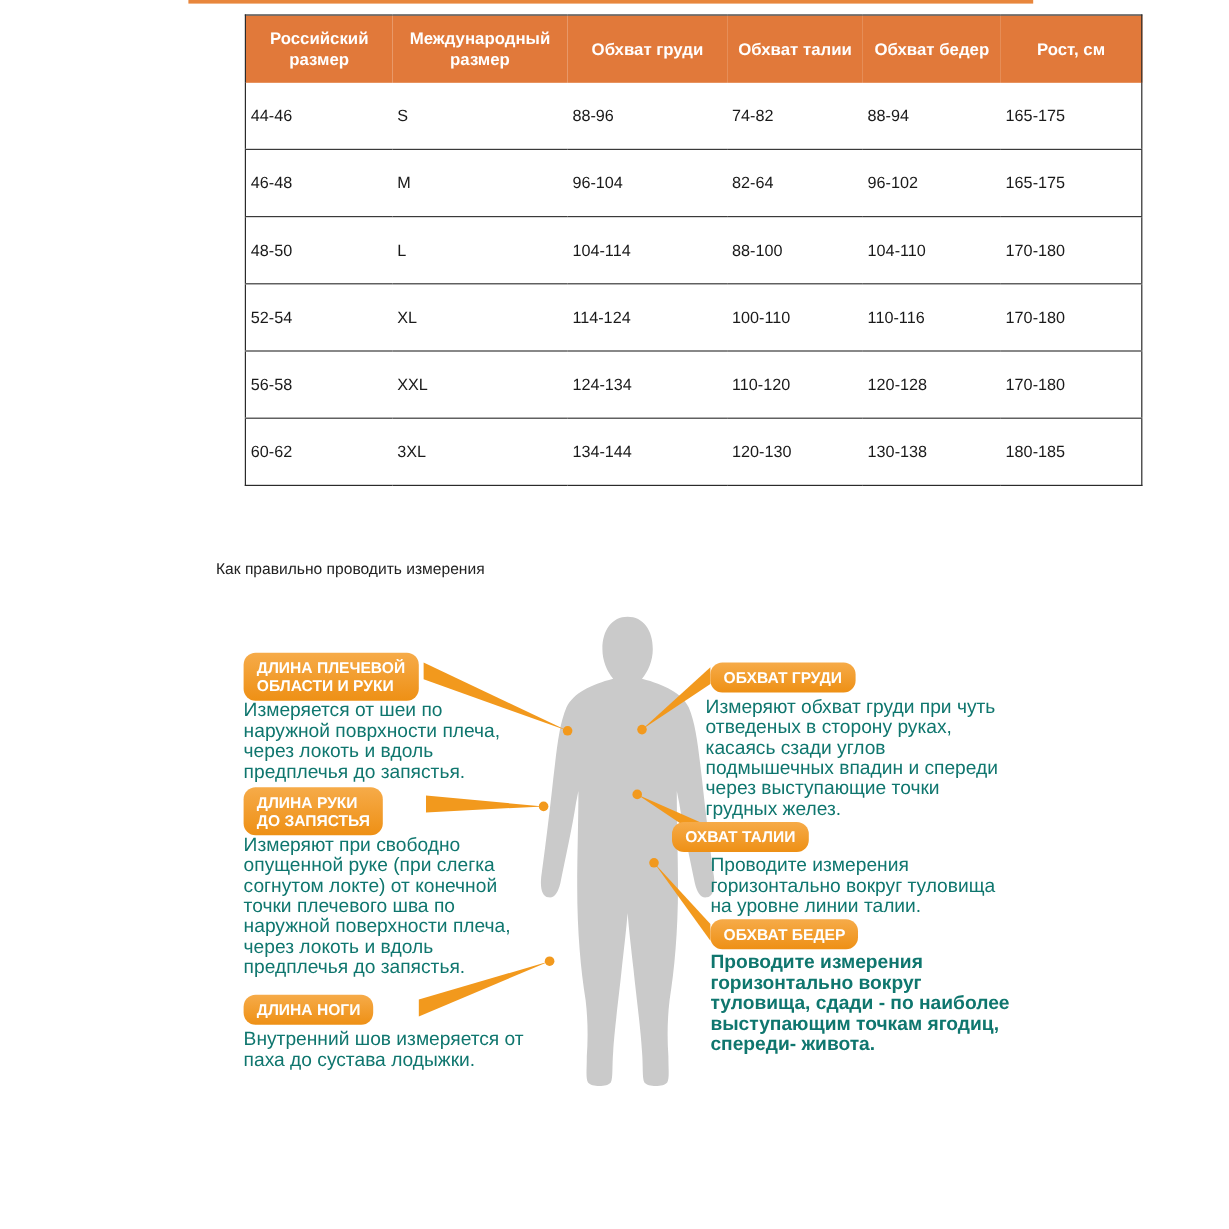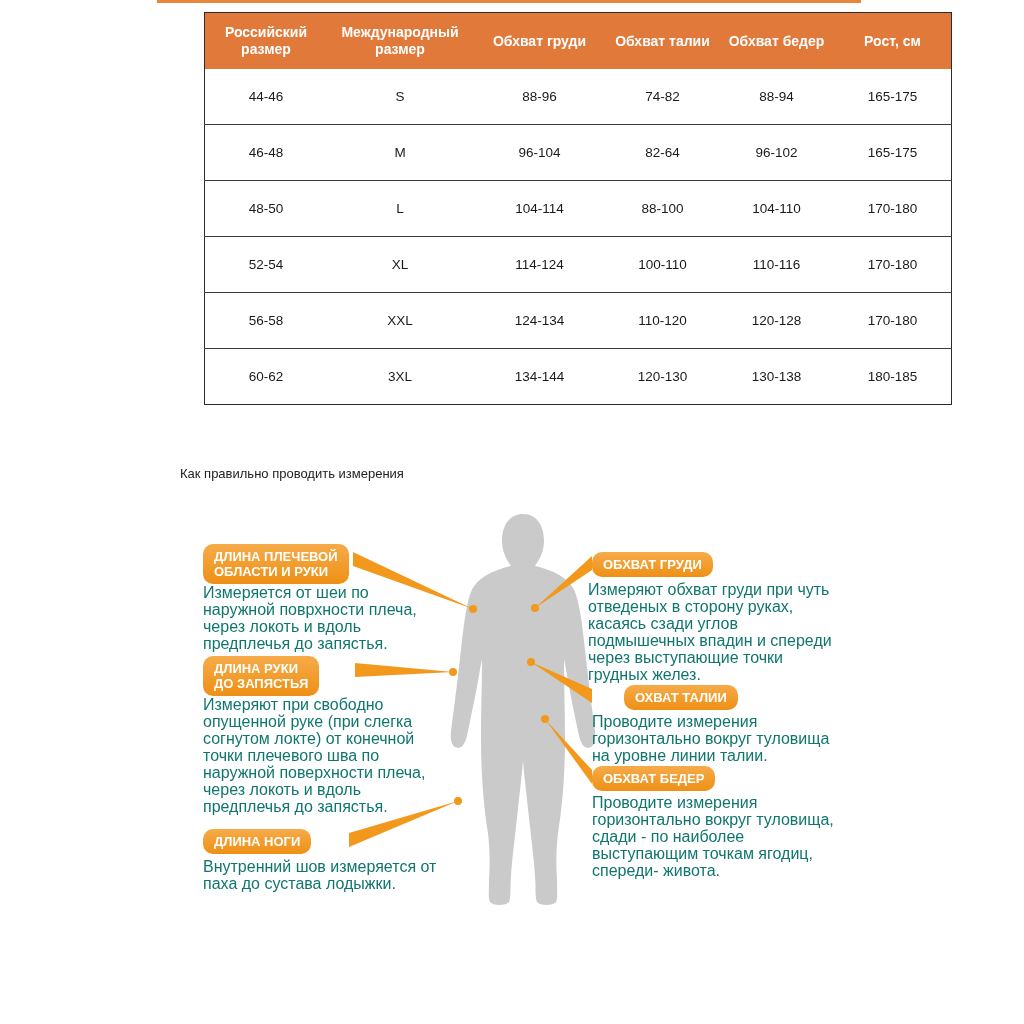--- a/index.html
+++ b/index.html
@@ -9,21 +9,21 @@
   
   .top-strip{position:absolute;left:157px;top:0;width:704px;height:3px;background:#e8863c;}
 
   
   .size-table-wrap{position:absolute;left:163px;top:12px;width:698px;margin-left:41px;}
   table.size-table{width:698px;border-collapse:collapse;table-layout:fixed;
        border:1px solid #2b2b2b;font-size:13.5px;color:#1a1a1a;}
   table.size-table thead th{background:#e1793a;color:#ffffff;font-weight:bold;
        font-size:14px;line-height:17px;height:52px;padding:2px 4px;vertical-align:middle;
        text-align:center;border:none;}
-  table.size-table tbody td{height:55px;text-align:center;vertical-align:middle;
+  table.size-table tbody td{height:55px;vertical-align:middle;
        border-top:1px solid #3a3a3a;padding:0 4px;}
   table.size-table tbody tr:first-child td{border-top:none;}
   table.size-table th:nth-child(1){width:114px;}
   table.size-table th:nth-child(2){width:138px;}
   table.size-table th:nth-child(3){width:125px;}
   table.size-table th:nth-child(4){width:105px;}
   table.size-table th:nth-child(5){width:107px;}
   table.size-table th:nth-child(6){width:109px;}
 
   
@@ -161,23 +161,23 @@
   <div class="callout" style="left:203px;top:329px;">
     <span class="pill">ДЛИНА НОГИ</span>
   </div>
   <div class="callout-text" style="left:203px;top:358px;width:240px;">Внутренний шов измеряется от паха до сустава лодыжки.</div>
 
   <div class="callout" style="left:592px;top:52px;">
     <span class="pill">ОБХВАТ ГРУДИ</span>
   </div>
   <div class="callout-text" style="left:588px;top:81px;width:252px;">Измеряют обхват груди при чуть отведеных в сторону руках, касаясь сзади углов подмышечных впадин и спереди через выступающие точки грудных желез.</div>
 
-  <div class="callout" style="left:624px;top:185px;">
+  <div class="callout" style="left:560px;top:185px;">
     <span class="pill">ОХВАТ ТАЛИИ</span>
   </div>
   <div class="callout-text" style="left:592px;top:213px;width:252px;">Проводите измерения горизонтально вокруг туловища на уровне линии талии.</div>
 
   <div class="callout" style="left:592px;top:266px;">
     <span class="pill">ОБХВАТ БЕДЕР</span>
   </div>
-  <div class="callout-text" style="left:592px;top:294px;width:252px;">Проводите измерения горизонтально вокруг туловища, сдади - по наиболее выступающим точкам ягодиц, спереди- живота.</div>
+  <div class="callout-text" style="left:592px;top:294px;width:252px;font-weight:bold;">Проводите измерения горизонтально вокруг туловища, сдади - по наиболее выступающим точкам ягодиц, спереди- живота.</div>
 
 </div>
 
 </body></html>

